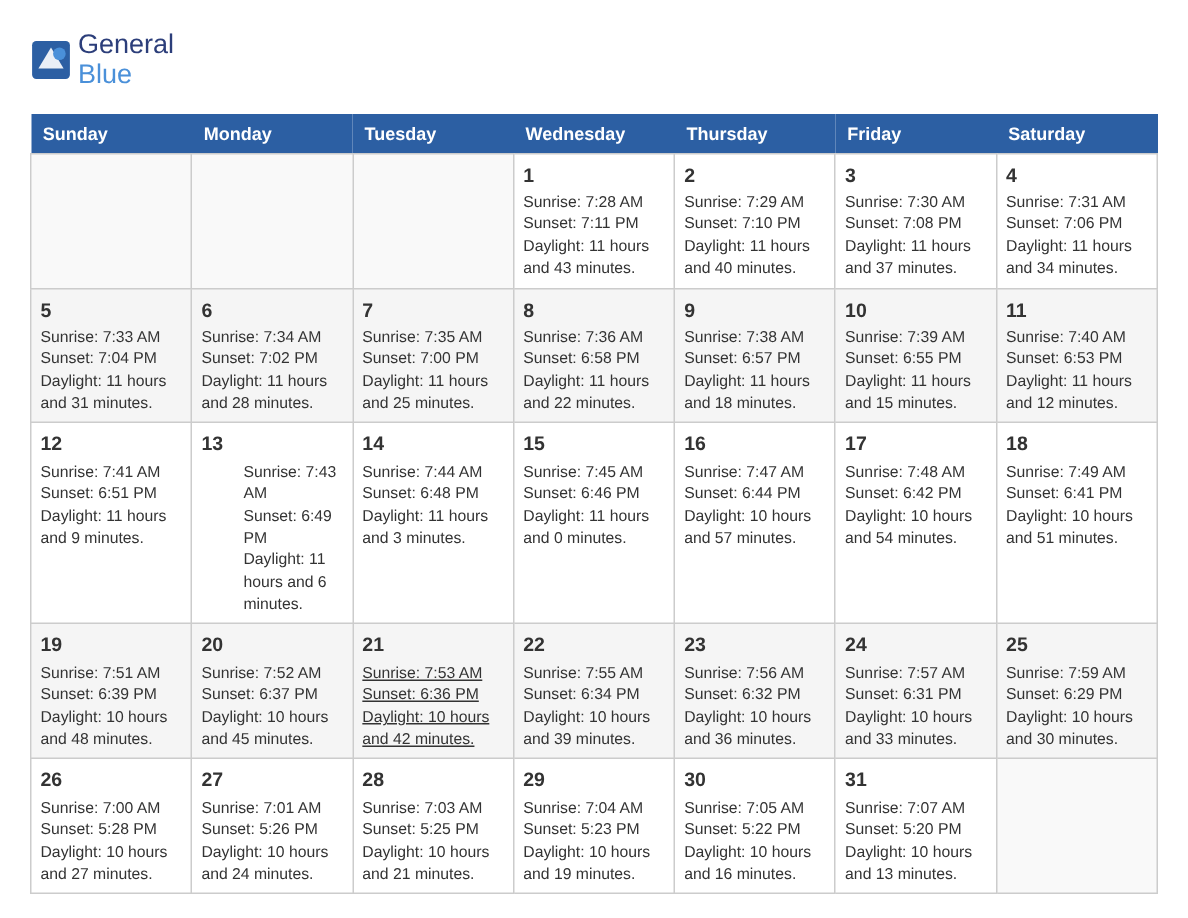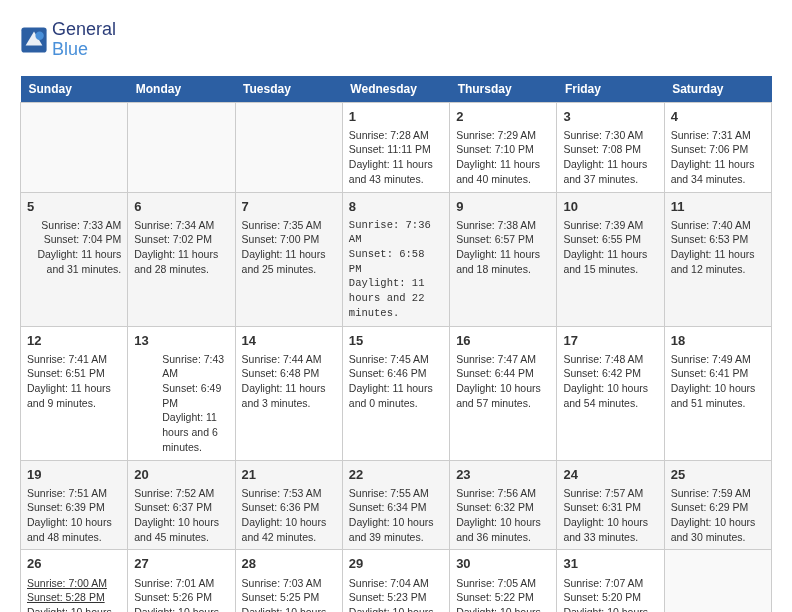--- a/index.html
+++ b/index.html
@@ -118,21 +118,21 @@
     </tr>
   </thead>
   <tbody id="calendar-body">
   <tr>
         <td class="empty-cell"></td>
         <td class="empty-cell"></td>
         <td class="empty-cell"></td>
         <td>
           <span class="day-num">1</span>
           <div class="day-info" style="white-space: pre-line;">Sunrise: 7:28 AM
-Sunset: 11:11 PM
+Sunset: 7:11 PM
 Daylight: 11 hours and 43 minutes.</div>
         </td>
         <td>
           <span class="day-num">2</span>
           <div class="day-info" style="white-space: pre-line;">Sunrise: 7:29 AM
 Sunset: 7:10 PM
 Daylight: 11 hours and 40 minutes.</div>
         </td>
         <td>
           <span class="day-num">3</span>
@@ -143,39 +143,39 @@
         <td>
           <span class="day-num">4</span>
           <div class="day-info" style="white-space: pre-line;">Sunrise: 7:31 AM
 Sunset: 7:06 PM
 Daylight: 11 hours and 34 minutes.</div>
         </td>
       </tr>
       <tr>
         <td>
           <span class="day-num">5</span>
-          <div class="day-info" style="white-space: pre-line; text-align: right;">Sunrise: 7:33 AM
+          <div class="day-info" style="white-space: pre-line;">Sunrise: 7:33 AM
 Sunset: 7:04 PM
 Daylight: 11 hours and 31 minutes.</div>
         </td>
         <td>
           <span class="day-num">6</span>
           <div class="day-info" style="white-space: pre-line;">Sunrise: 7:34 AM
 Sunset: 7:02 PM
 Daylight: 11 hours and 28 minutes.</div>
         </td>
         <td>
           <span class="day-num">7</span>
           <div class="day-info" style="white-space: pre-line;">Sunrise: 7:35 AM
 Sunset: 7:00 PM
 Daylight: 11 hours and 25 minutes.</div>
         </td>
         <td>
           <span class="day-num">8</span>
-          <div class="day-info" style="white-space: pre-line; font-family: Liberation Mono, monospace;">Sunrise: 7:36 AM
+          <div class="day-info" style="white-space: pre-line;">Sunrise: 7:36 AM
 Sunset: 6:58 PM
 Daylight: 11 hours and 22 minutes.</div>
         </td>
         <td>
           <span class="day-num">9</span>
           <div class="day-info" style="white-space: pre-line;">Sunrise: 7:38 AM
 Sunset: 6:57 PM
 Daylight: 11 hours and 18 minutes.</div>
         </td>
         <td>
@@ -243,21 +243,21 @@
 Daylight: 10 hours and 48 minutes.</div>
         </td>
         <td>
           <span class="day-num">20</span>
           <div class="day-info" style="white-space: pre-line;">Sunrise: 7:52 AM
 Sunset: 6:37 PM
 Daylight: 10 hours and 45 minutes.</div>
         </td>
         <td>
           <span class="day-num">21</span>
-          <div class="day-info" style="white-space: pre-line;">Sunrise: 7:53 AM
+          <div class="day-info" style="white-space: pre-line; text-decoration: underline;">Sunrise: 7:53 AM
 Sunset: 6:36 PM
 Daylight: 10 hours and 42 minutes.</div>
         </td>
         <td>
           <span class="day-num">22</span>
           <div class="day-info" style="white-space: pre-line;">Sunrise: 7:55 AM
 Sunset: 6:34 PM
 Daylight: 10 hours and 39 minutes.</div>
         </td>
         <td>
@@ -275,21 +275,21 @@
         <td>
           <span class="day-num">25</span>
           <div class="day-info" style="white-space: pre-line;">Sunrise: 7:59 AM
 Sunset: 6:29 PM
 Daylight: 10 hours and 30 minutes.</div>
         </td>
       </tr>
       <tr>
         <td>
           <span class="day-num">26</span>
-          <div class="day-info" style="white-space: pre-line; text-decoration: underline;">Sunrise: 7:00 AM
+          <div class="day-info" style="white-space: pre-line;">Sunrise: 7:00 AM
 Sunset: 5:28 PM
 Daylight: 10 hours and 27 minutes.</div>
         </td>
         <td>
           <span class="day-num">27</span>
           <div class="day-info" style="white-space: pre-line;">Sunrise: 7:01 AM
 Sunset: 5:26 PM
 Daylight: 10 hours and 24 minutes.</div>
         </td>
         <td>

